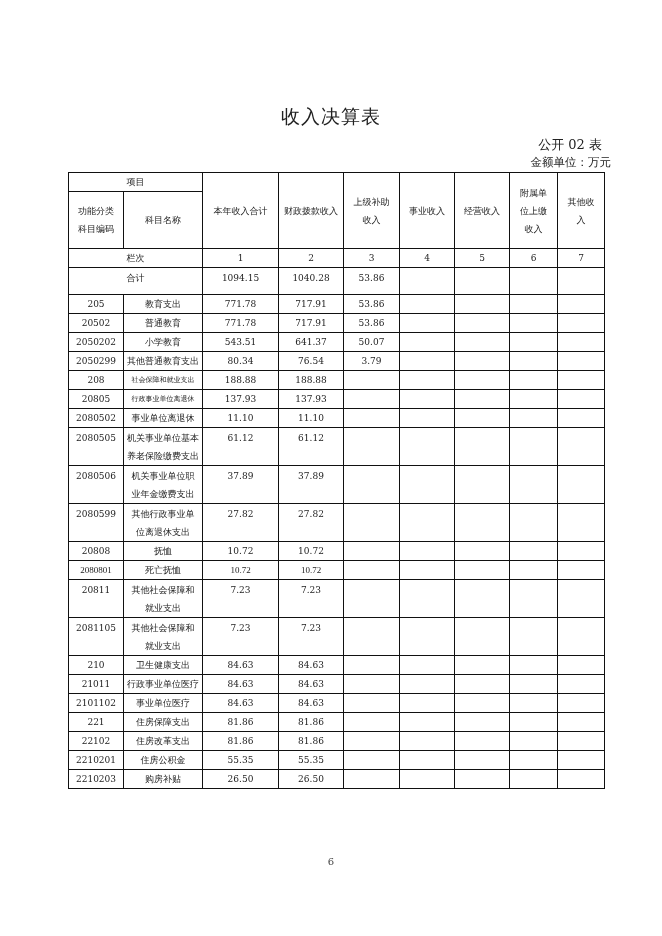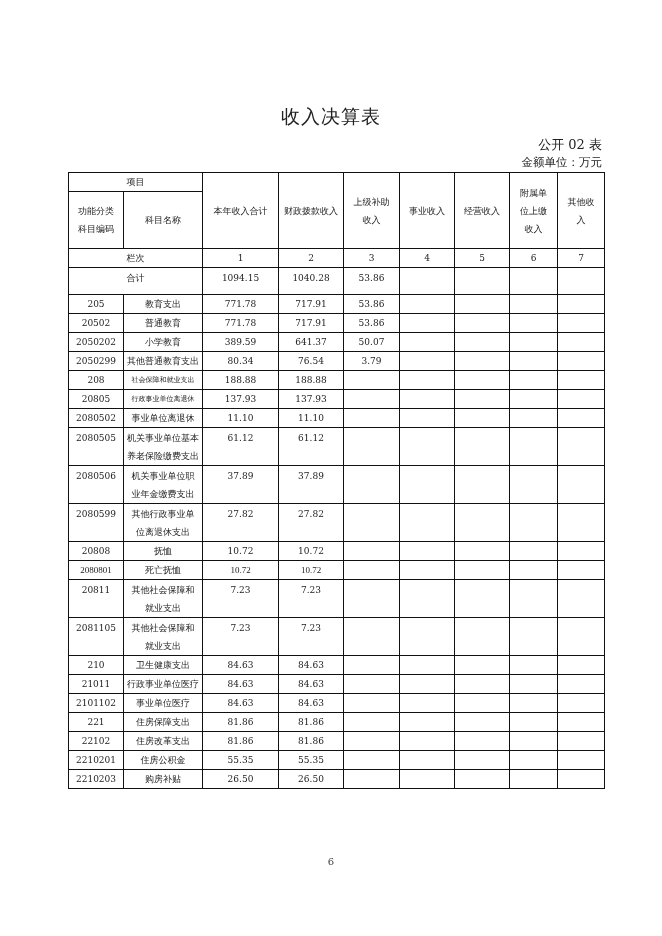--- a/index.html
+++ b/index.html
@@ -1,19 +1,19 @@
 <!DOCTYPE html>
 <html><head>
 <meta charset="utf-8">
 <style>
   html,body{margin:0;padding:0;background:#fff;}
   body{width:662px;height:936px;position:relative;font-family:"DejaVu Serif","Liberation Serif",serif;color:#222;overflow:hidden;}
   .title{position:absolute;left:0;width:662px;top:104px;text-align:center;font-size:19px;letter-spacing:1px;}
   .meta1{position:absolute;right:60px;top:136px;font-size:13px;}
-  .meta2{position:absolute;right:60px;top:155px;font-size:11.5px;}
+  .meta2{position:absolute;right:51px;top:155px;font-size:11.5px;}
   table{position:absolute;left:68px;top:172px;border-collapse:collapse;table-layout:fixed;}
   td{border:1.2px solid #111;font-size:9px;text-align:center;padding:0;line-height:18px;vertical-align:middle;}
   td.top{vertical-align:top;padding-top:1px;}
   .hdr td{font-size:9px;}
   .small{font-size:7px;}
   .pagenum{position:absolute;left:0;width:662px;top:856px;text-align:center;font-size:10px;color:#444;}
 </style>
 </head>
 <body>
 
@@ -99,21 +99,21 @@
         <td>717.91</td>
         <td>53.86</td>
         <td></td>
         <td></td>
         <td></td>
         <td></td>
       </tr>
       <tr style="height: 18px;">
         <td>2050202</td>
         <td>小学教育</td>
-        <td>389.59</td>
+        <td>543.51</td>
         <td>641.37</td>
         <td>50.07</td>
         <td></td>
         <td></td>
         <td></td>
         <td></td>
       </tr>
       <tr style="height: 18px;">
         <td>2050299</td>
         <td>其他普通教育支出</td>

